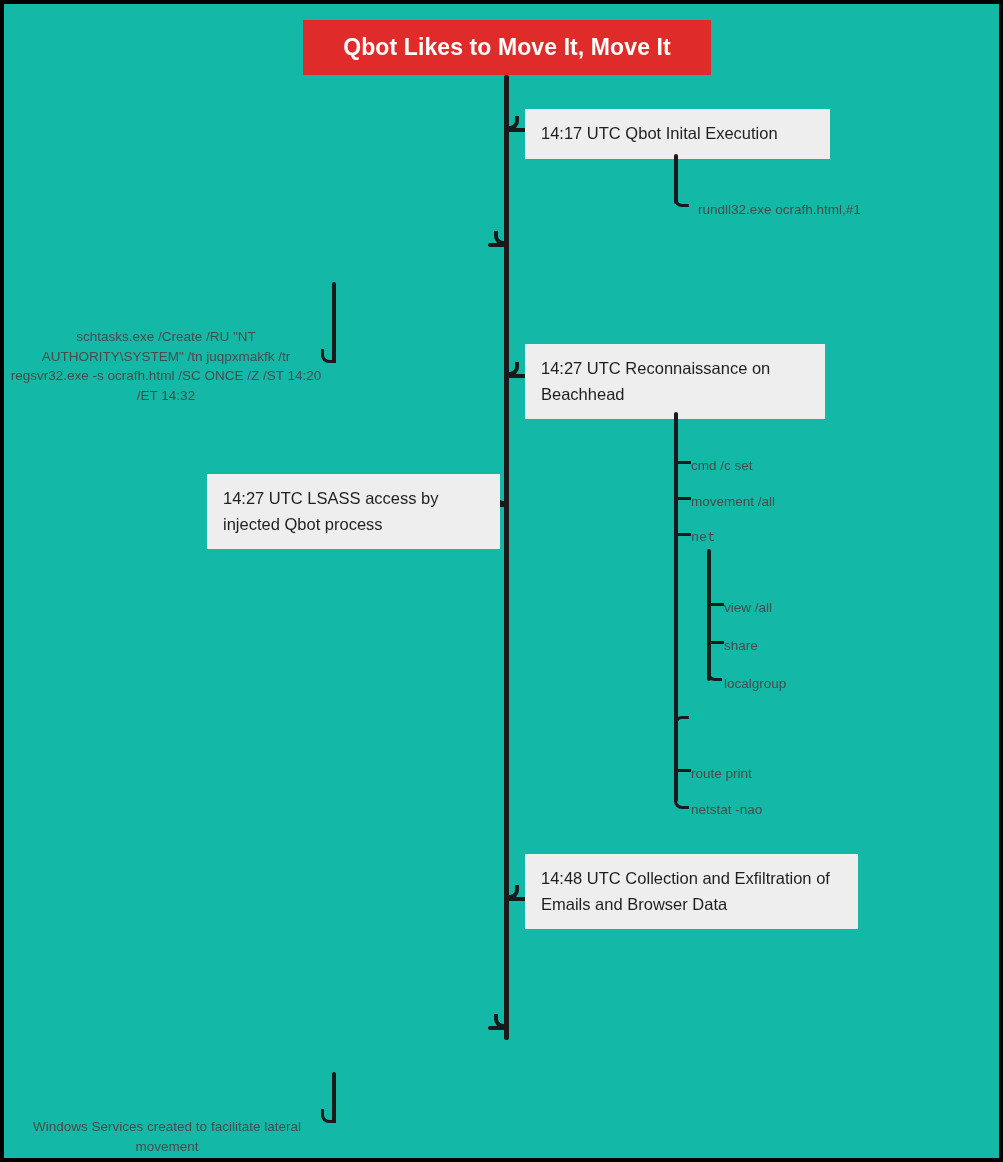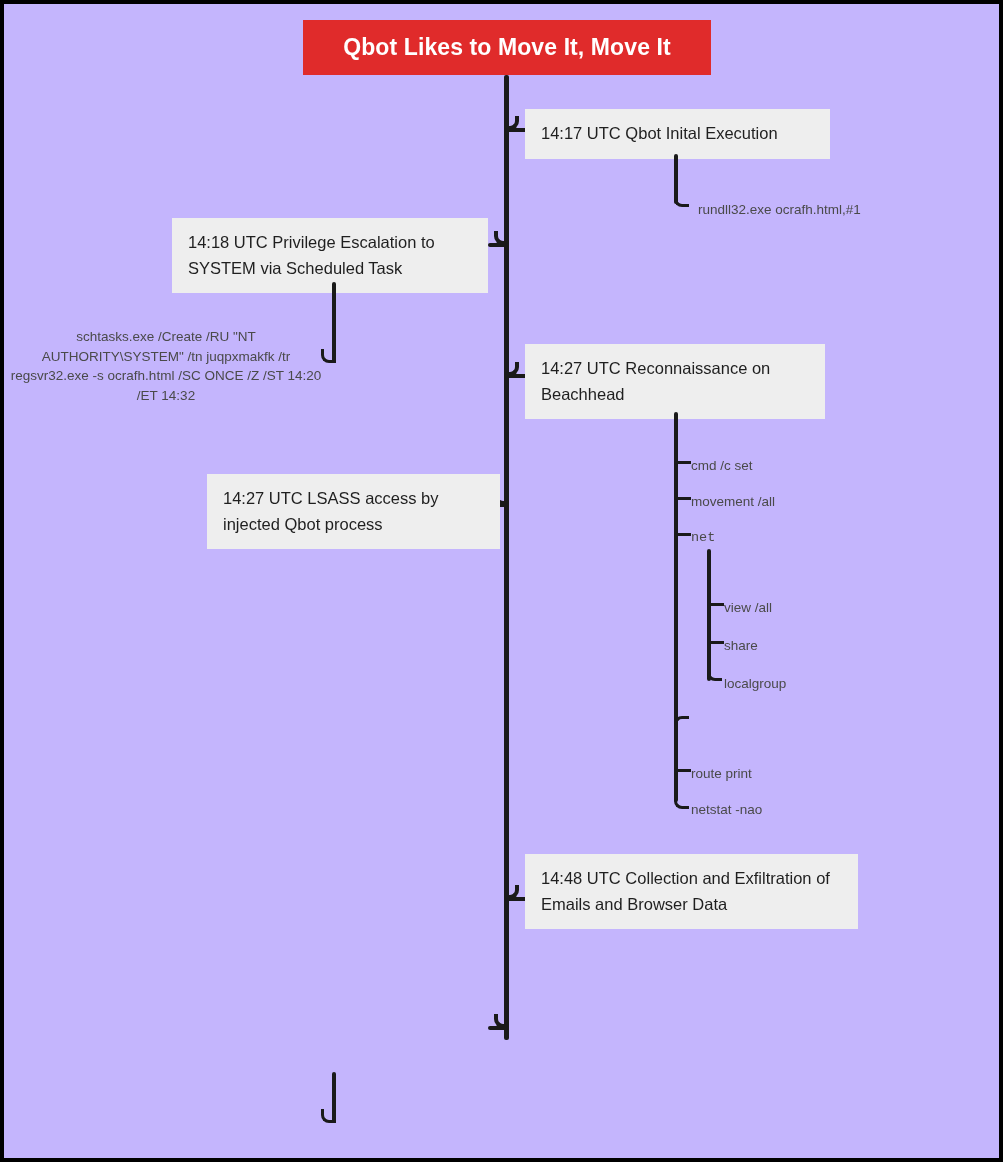--- a/index.html
+++ b/index.html
@@ -7,21 +7,21 @@
     padding: 0;
     background: #ffffff;
   }
   body {
     font-family: "Liberation Sans", sans-serif;
   }
   #canvas {
     position: relative;
     width: 1003px;
     height: 1162px;
-    background: #c4b5fd;
+    background: #14b8a6;
     box-sizing: border-box;
     border: 4px solid #000000;
     overflow: hidden;
   }
   
   .root-node {
     position: absolute;
     left: 299px;
     top: 16px;
     width: 408px;
@@ -141,23 +141,20 @@
   <div class="stub s-exec"></div>
   <div class="node n-exec">
     <span>14:17 UTC Qbot Inital Execution</span>
   </div>
   <div class="sub-spine" style="left:670px; top:150px; height:50px;"></div>
   <div class="cap bl" style="left:670px; top:189px;"></div>
   <div class="leaf" style="left:686px; top:196px;margin-left:8px;">rundll32.exe ocrafh.html,#1</div>
 
   <div class="elbow left-down" style="left:490px; top:227px; width:14px; height:14px;"></div>
   <div class="stub s-privesc"></div>
-  <div class="node n-privesc">
-    <span>14:18 UTC Privilege Escalation to SYSTEM via Scheduled Task</span>
-  </div>
   <div class="sub-spine" style="left:328px; top:278px; height:80px;"></div>
   <div class="cap bl" style="left:317px; top:345px;"></div>
   <div class="leaf wrap" style="left:6px; top:323px; width:312px;">schtasks.exe /Create /RU "NT AUTHORITY\SYSTEM" /tn juqpxmakfk /tr regsvr32.exe -s ocrafh.html /SC ONCE /Z /ST 14:20 /ET 14:32</div>
 
   <div class="elbow right-down" style="left:501px; top:358px; width:14px; height:14px;"></div>
   <div class="stub s-recon"></div>
   <div class="node n-recon">
     <span>14:27 UTC Reconnaissance on Beachhead</span>
   </div>
 
@@ -197,14 +194,15 @@
   <div class="elbow right-down" style="left:501px; top:881px; width:14px; height:14px;"></div>
   <div class="stub s-collect"></div>
   <div class="node n-collect">
     <span>14:48 UTC Collection and Exfiltration of Emails and Browser Data</span>
   </div>
 
   <div class="elbow left-down" style="left:490px; top:1010px; width:14px; height:14px;"></div>
   <div class="stub s-lateral"></div>
   <div class="sub-spine" style="left:328px; top:1068px; height:50px;"></div>
   <div class="cap bl" style="left:317px; top:1105px;"></div>
+  <div class="leaf wrap" style="left:8px; top:1113px; width:310px;">Windows Services created to facilitate lateral movement</div>
 
 </div>
 
 </body></html>

